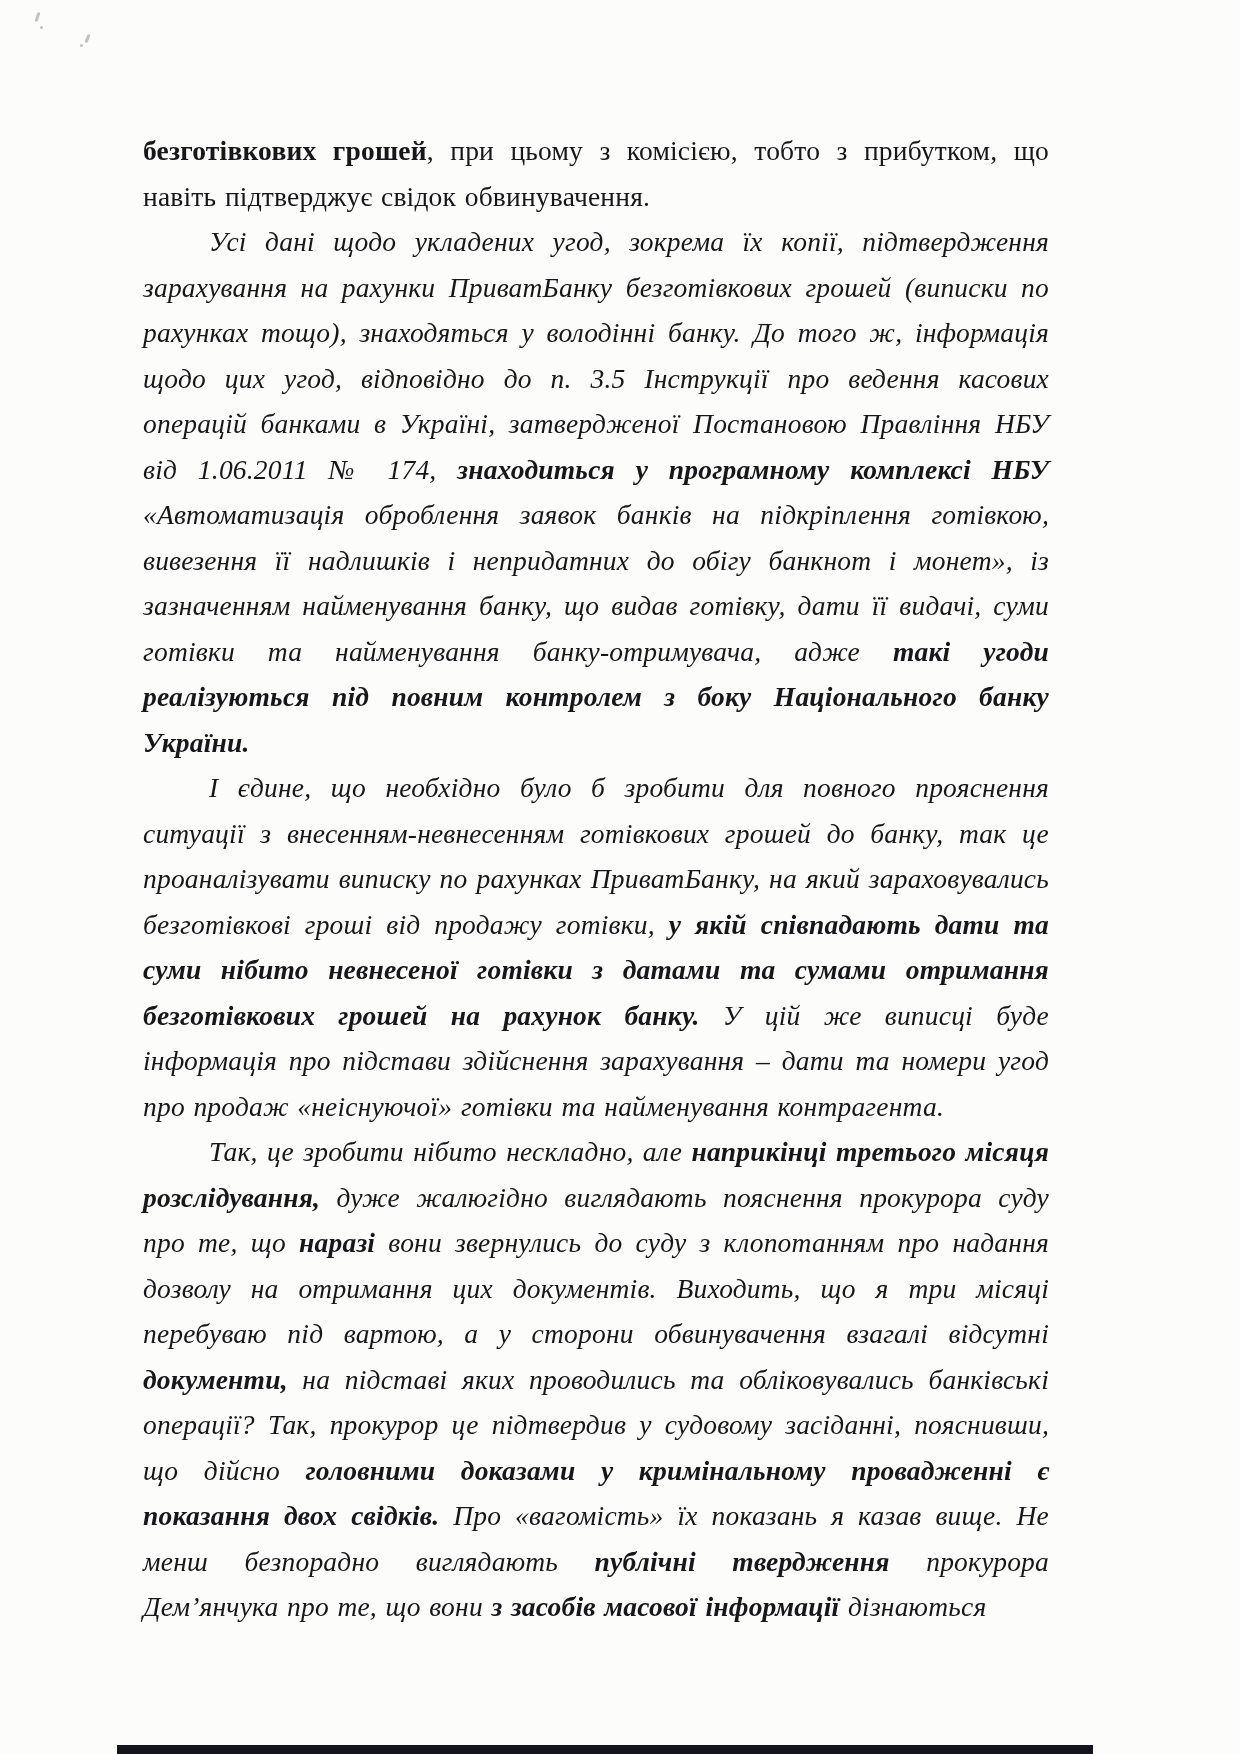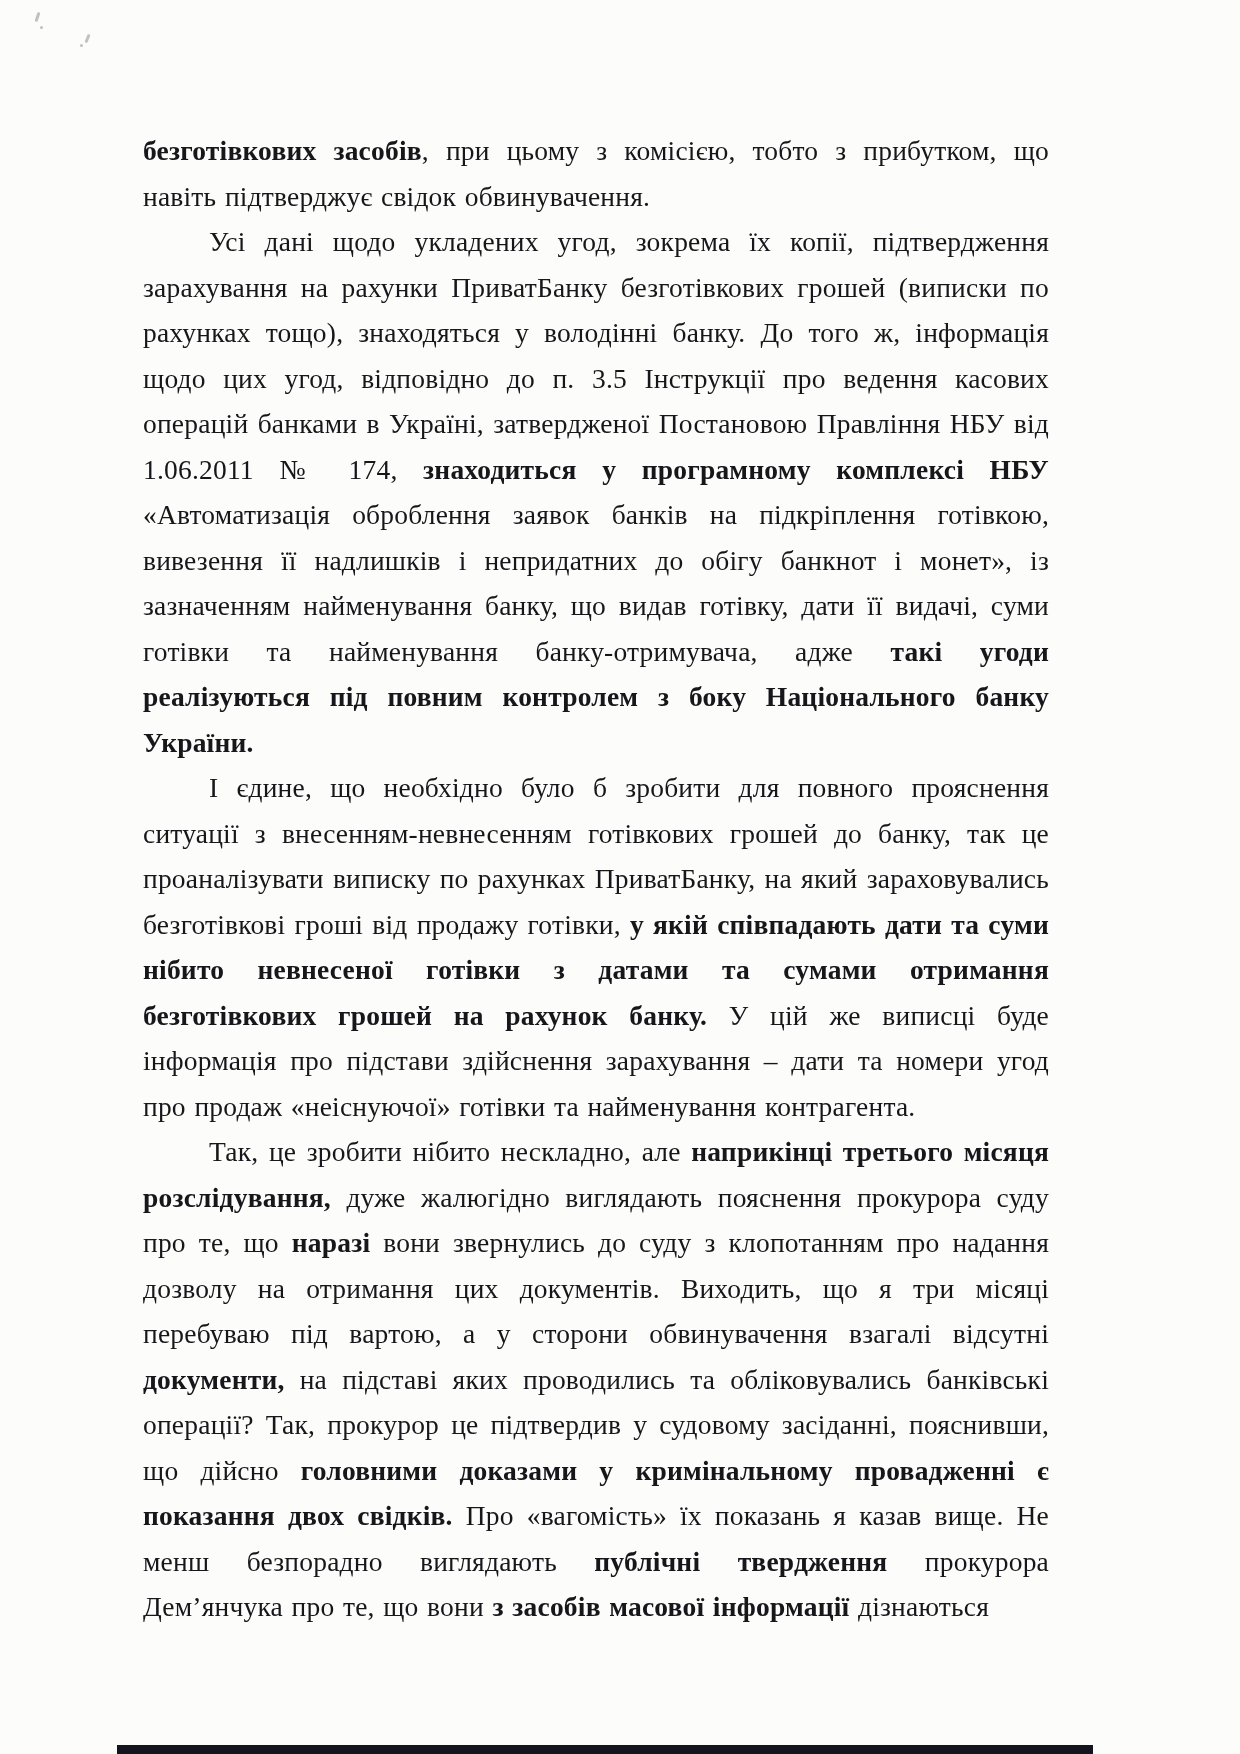--- a/index.html
+++ b/index.html
@@ -54,20 +54,21 @@
     line-height: 45.5px;
     letter-spacing: 0.2px;
     word-spacing: 1.5px;
   }
   .para {
     margin: 0;
     padding: 0;
   }
   .para.indent {
     text-indent: 66px;
+    font-style: italic;
   }
   .bold {
     font-weight: bold;
   }
   
   .bottom-bar {
     position: absolute;
     left: 117px;
     bottom: 0;
     width: 976px;
@@ -77,20 +78,20 @@
 </head>
 <body>
 
 <div class="page" style="background: rgb(252, 252, 251); color: rgb(23, 23, 27);">
   <div class="scan-mark scan-mark-1"></div>
   <div class="scan-mark scan-mark-1b"></div>
   <div class="scan-mark scan-mark-2"></div>
   <div class="scan-mark scan-mark-2b"></div>
 
   <div class="text-block">
-      <p class="para"><span class="bold">безготівкових засобів</span><span>, при цьому з комісією, тобто з прибутком, що навіть підтверджує свідок обвинувачення.</span></p>
+      <p class="para"><span class="bold">безготівкових грошей</span><span>, при цьому з комісією, тобто з прибутком, що навіть підтверджує свідок обвинувачення.</span></p>
       <p class="para indent"><span>Усі дані щодо укладених угод, зокрема їх копії, підтвердження зарахування на рахунки ПриватБанку безготівкових грошей (виписки по рахунках тощо), знаходяться у володінні банку. До того ж,  інформація щодо цих угод, відповідно до п. 3.5 Інструкції про ведення касових операцій банками в Україні, затвердженої Постановою Правління  НБУ від 1.06.2011 № 174, </span><span class="bold">знаходиться у програмному  комплексі НБУ </span><span>«Автоматизація оброблення заявок банків на підкріплення готівкою, вивезення її надлишків і непридатних до обігу банкнот і  монет», із зазначенням найменування банку, що видав готівку, дати її видачі, суми готівки та найменування банку-отримувача, адже </span><span class="bold">такі угоди реалізуються під повним контролем з боку Національного банку України.</span></p>
       <p class="para indent"><span>І єдине, що необхідно було б зробити для повного прояснення ситуації з внесенням-невнесенням готівкових грошей до банку, так це проаналізувати виписку по рахунках ПриватБанку, на який зараховувались безготівкові гроші від продажу готівки, </span><span class="bold">у якій співпадають дати та суми нібито невнесеної готівки з датами та сумами отримання безготівкових грошей на рахунок банку.</span><span> У цій же виписці буде інформація про підстави здійснення зарахування – дати та номери угод про продаж «неіснуючої» готівки та найменування контрагента.</span></p>
       <p class="para indent"><span>Так, це зробити нібито нескладно, але </span><span class="bold">наприкінці третього місяця розслідування,</span><span> дуже жалюгідно виглядають пояснення прокурора суду про те, що </span><span class="bold">наразі</span><span> вони звернулись до суду з клопотанням про надання дозволу на отримання цих документів. Виходить, що я три місяці перебуваю під вартою, а у сторони обвинувачення взагалі відсутні </span><span class="bold">документи,</span><span> на підставі яких проводились та обліковувались банківські операції? Так, прокурор це підтвердив у судовому засіданні, пояснивши, що дійсно </span><span class="bold">головними доказами у кримінальному провадженні є показання двох свідків.</span><span> Про «вагомість» їх показань я казав вище. Не менш безпорадно виглядають </span><span class="bold">публічні твердження</span><span> прокурора Дем’янчука про те, що вони </span><span class="bold">з засобів масової інформації</span><span> дізнаються</span></p>
     </div>
 
   <div class="bottom-bar" style="background: rgb(20, 20, 31);"></div>
 </div>
 
 </body></html>

